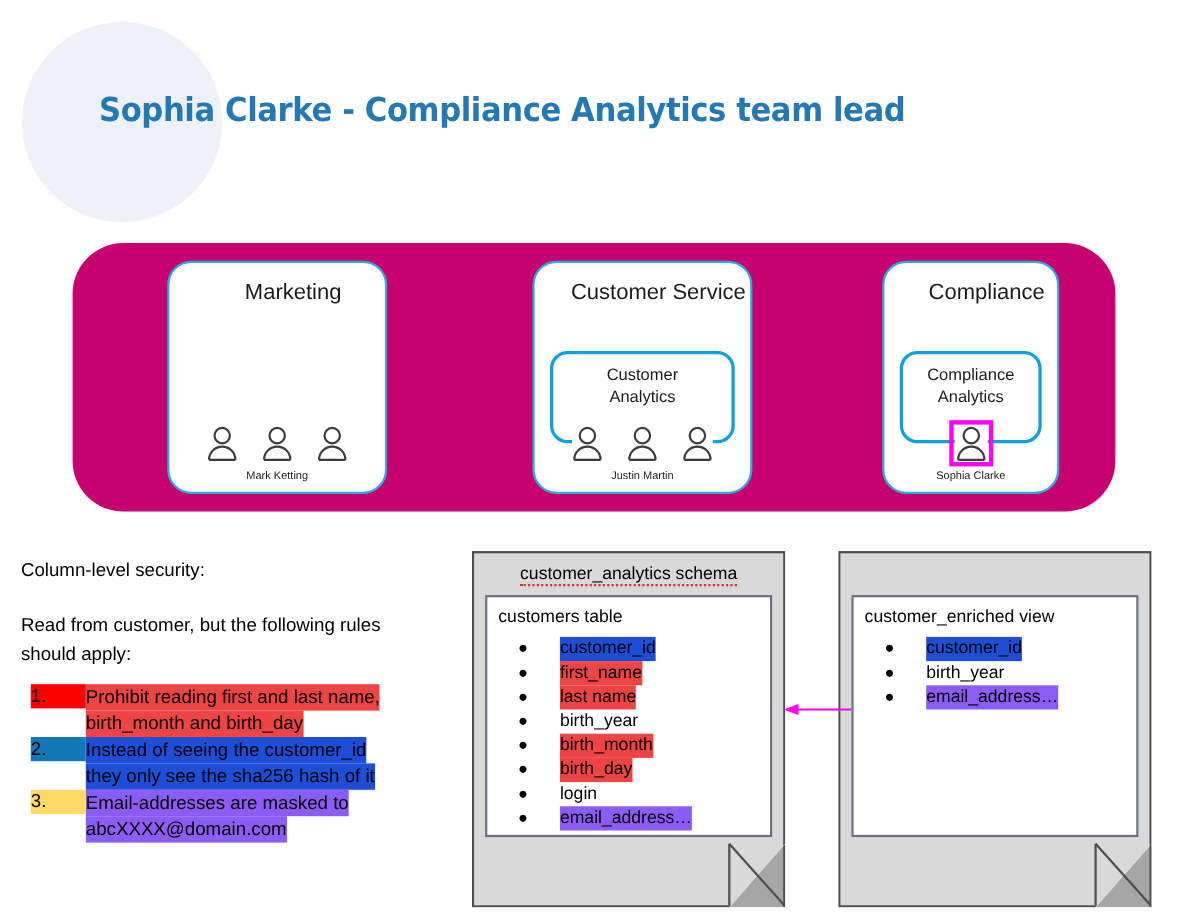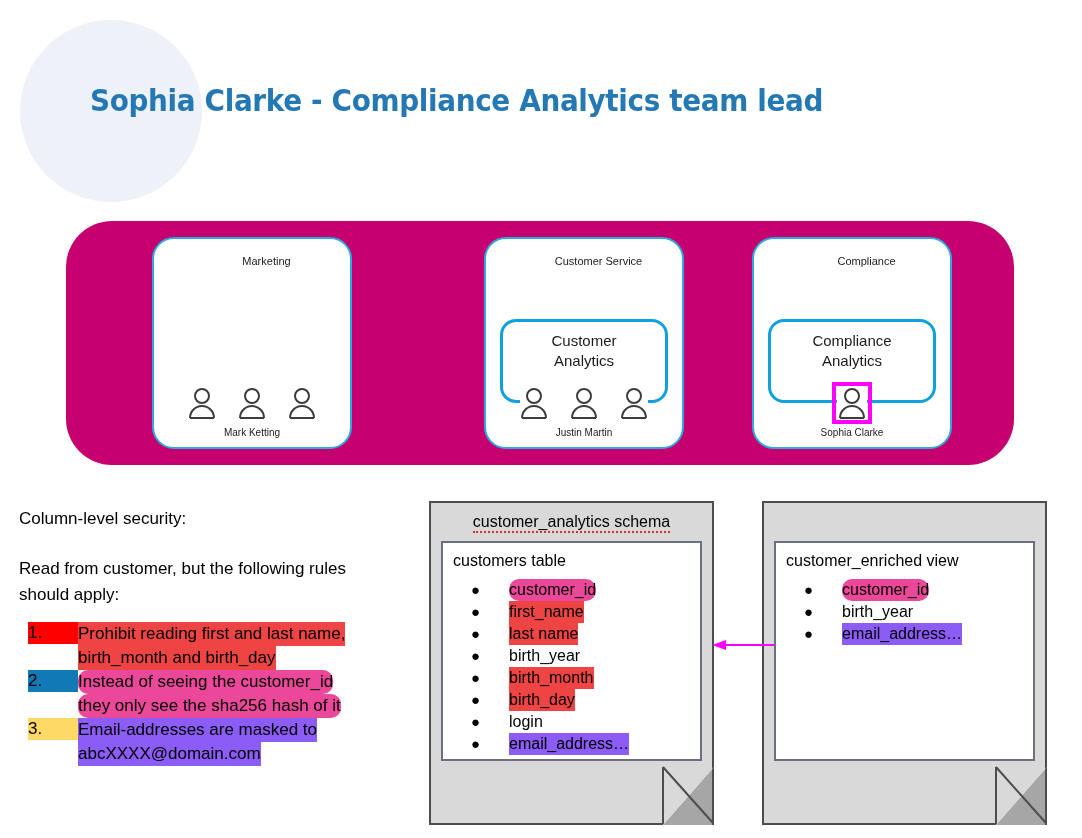--- a/index.html
+++ b/index.html
@@ -48,27 +48,27 @@
   .dept-card {
     position: absolute;
     top: 237px;
     height: 212px;
     background: #ffffff;
     border: 2px solid #29abe2;
     border-radius: 22px;
   }
   #dept-card-marketing { left: 152px; width: 200px; }
   #dept-card-customer-service { left: 484px; width: 200px; }
-  #dept-card-compliance { left: 752px; width: 200px; }
+  #dept-card-compliance { left: 802px; width: 161px; }
 
   .dept-title {
     position: absolute;
     left: 0; right: 0; top: 16px;
     text-align: center;
-    font-size: 11px;
+    font-size: 20px;
     color: #1a1a1a;
     margin-left: 29px;
   }
   .dept-owner {
     position: absolute;
     left: 0; right: 0; bottom: 9px;
     text-align: center;
     font-size: 10px;
     color: #1a1a1a;
   }
@@ -150,21 +150,21 @@
     position: relative;
     padding-left: 50px;
     margin-bottom: 0;
   }
   #rules-list li .num {
     position: absolute;
     left: 0; top: 0;
     width: 50px;
   }
   .hl-red    { background: #ef4444; }
-  .hl-blue   { background: #ec4899; border-radius: 10px; }
+  .hl-blue   { background: #1d4ed8; }
   .hl-yellow { background: #8b5cf6; }
   .rule-line { display: inline-block; padding: 1px 0; }
   #rules-list li.rule-red .num    { background: #ff0000; }
   #rules-list li.rule-blue .num   { background: #1179b5; }
   #rules-list li.rule-yellow .num { background: #ffd966; }
 
   
   .schema-doc {
     position: absolute;
     top: 501px;

